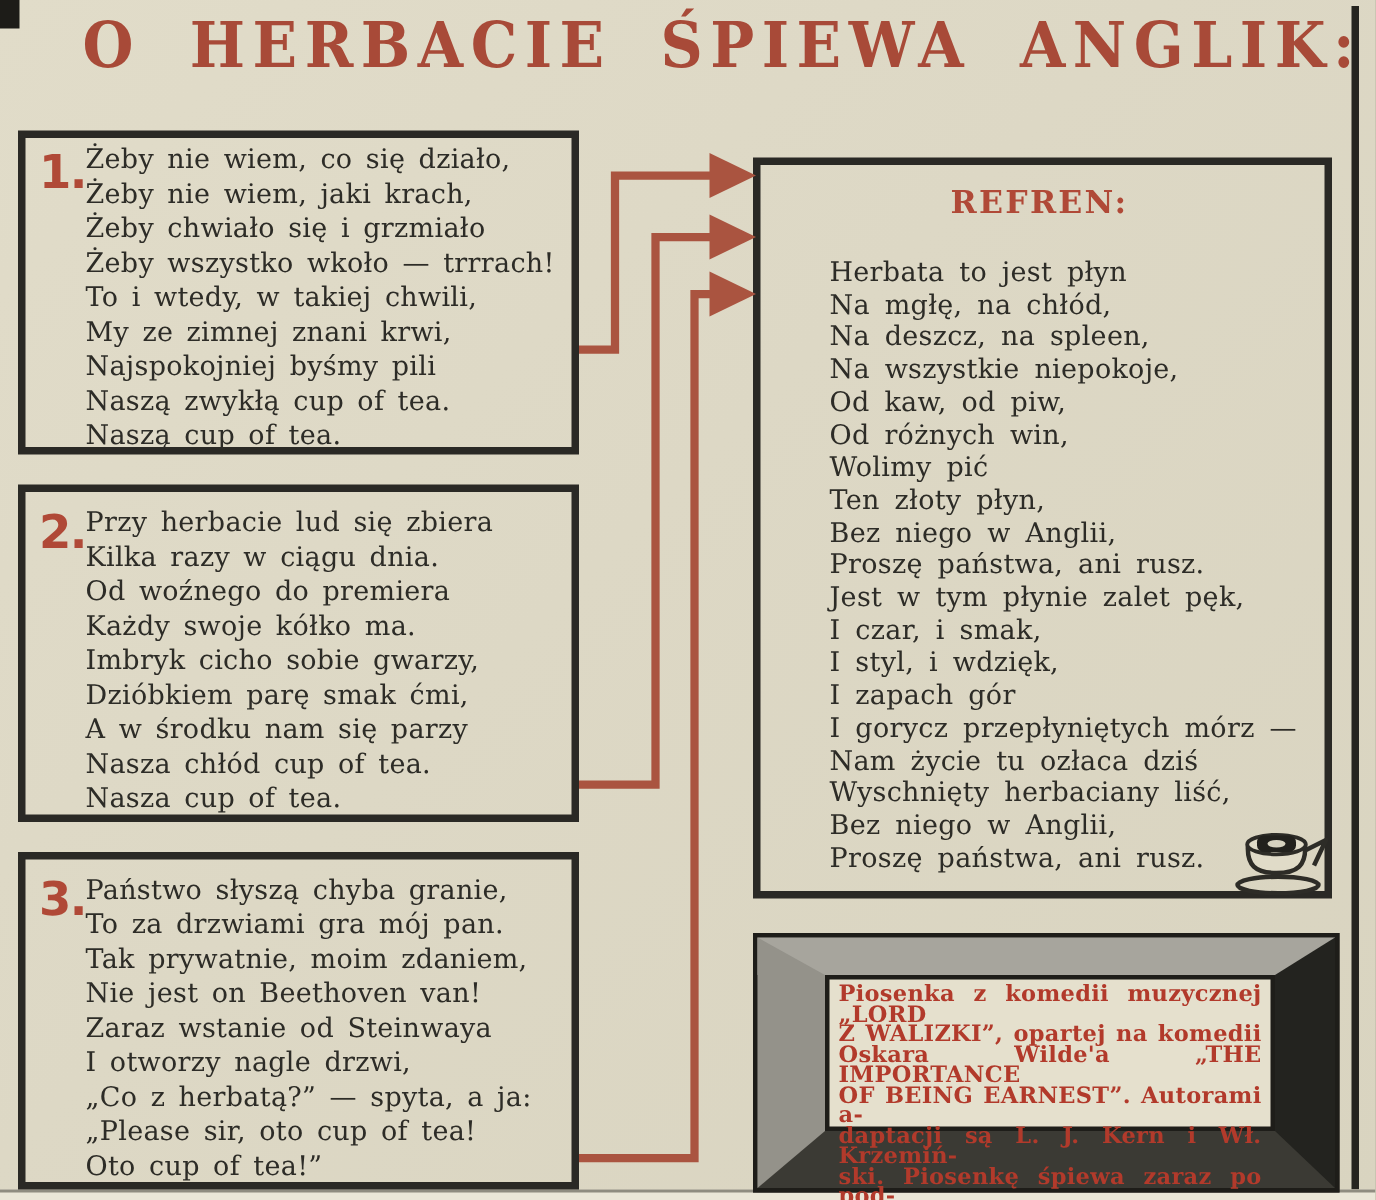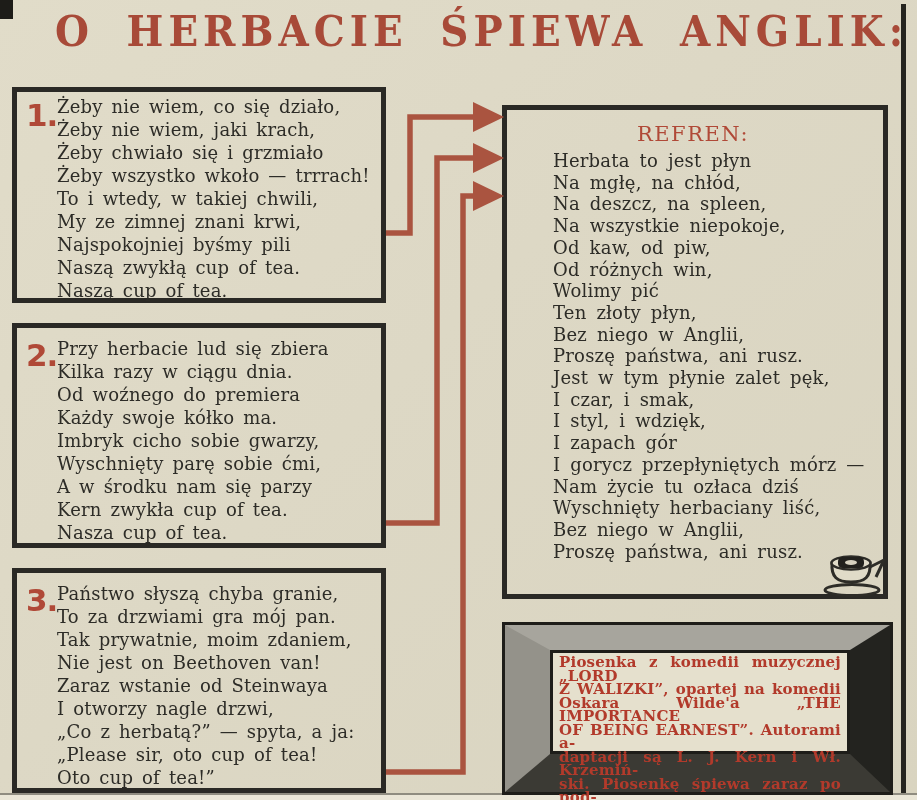--- a/index.html
+++ b/index.html
@@ -46,22 +46,22 @@
     letter-spacing:0.2px;word-spacing:3px;white-space:nowrap;
   }
 
   
   .refrain-box{
     position:absolute;left:502px;top:105px;width:386px;height:494px;box-sizing:border-box;
     border:5px solid var(--border-ink);
     padding:10px 10px 0 46px;
   }
   .refrain-heading{
-    text-align:center;margin:2px 40px 4px 0;
-    font-size:21px;font-weight:normal;color:var(--red-accent);
+    text-align:center;margin:2px 40px 24px 0;
+    font-size:21px;font-weight:bold;color:var(--red-accent);
     letter-spacing:1.5px;
   }
   .refrain-lines .line{
     font-size:18px;line-height:21.7px;color:var(--ink);
     letter-spacing:0.2px;word-spacing:4px;white-space:nowrap;
   }
   .teacup{position:absolute;left:316px;top:443px;width:66px;height:44px;}
 
   
   .arrows{position:absolute;left:0;top:0;width:917px;height:800px;pointer-events:none;}
@@ -120,23 +120,23 @@
   </section>
 
   <section class="verse-box verse-2">
     <span class="verse-num">2.</span>
     <div class="verse-lines">
         <div class="line">Przy herbacie lud się zbiera</div>
         <div class="line">Kilka razy w ciągu dnia.</div>
         <div class="line">Od woźnego do premiera</div>
         <div class="line">Każdy swoje kółko ma.</div>
         <div class="line">Imbryk cicho sobie gwarzy,</div>
-        <div class="line">Wyschnięty parę sobie ćmi,</div>
+        <div class="line">Dzióbkiem parę smak ćmi,</div>
         <div class="line">A w środku nam się parzy</div>
-        <div class="line">Kern zwykła cup of tea.</div>
+        <div class="line">Nasza chłód cup of tea.</div>
         <div class="line">Nasza cup of tea.</div>
       </div>
   </section>
 
   <section class="verse-box verse-3">
     <span class="verse-num">3.</span>
     <div class="verse-lines">
         <div class="line">Państwo słyszą chyba granie,</div>
         <div class="line">To za drzwiami gra mój pan.</div>
         <div class="line">Tak prywatnie, moim zdaniem,</div>

